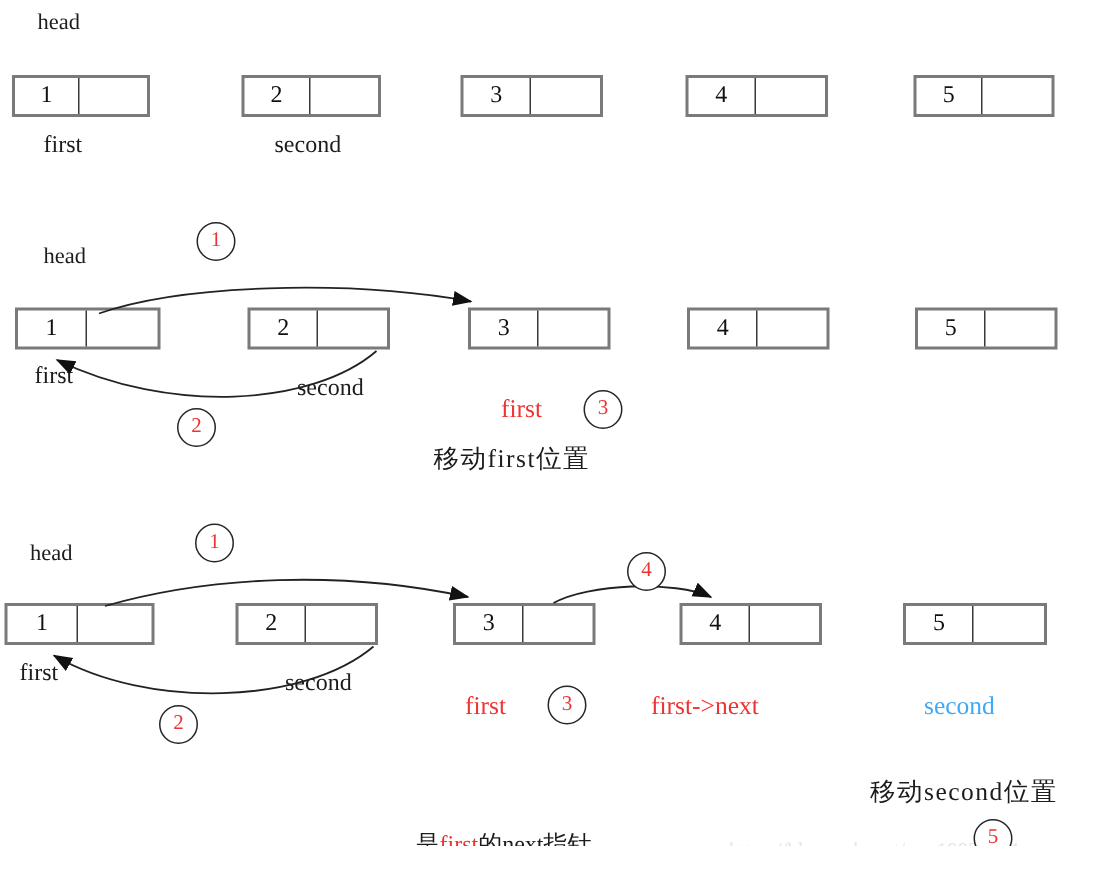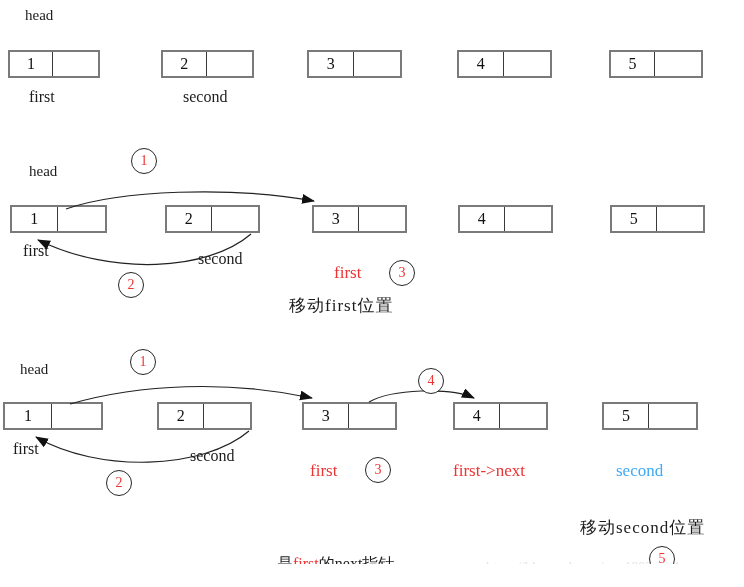--- a/index.html
+++ b/index.html
@@ -138,21 +138,21 @@
     <div class="val">5</div>
     <div class="ptr"></div>
   </div>
 
   <div class="lbl" style="left:13px;top:440px">first</div>
   <div class="lbl" style="left:190px;top:447px">second</div>
   <div class="step" style="left:106px;top:470px">2</div>
 
   <div class="lbl red" style="left:310px;top:462px;font-size:17px">first</div>
   <div class="step" style="left:365px;top:457px">3</div>
-  <div class="lbl red" style="left:453px;top:462px;font-size:17px">first-&gt;next</div>
+  <div class="lbl red" style="left:434px;top:462px;font-size:17px">first-&gt;next</div>
   <div class="lbl cyan" style="left:616px;top:462px;font-size:17px">second</div>
 
 
   <div class="lbl" style="left:277px;top:555px"><span>是</span><span class="red">first</span><span>的next指针</span></div>
 
   <div class="lbl cjk" style="left:580px;top:519px">移动second位置</div>
   <div class="step" style="left:649px;top:546px">5</div>
 
   <div class="watermark">https://blog.csdn.net/qq_19933601</div>
 

